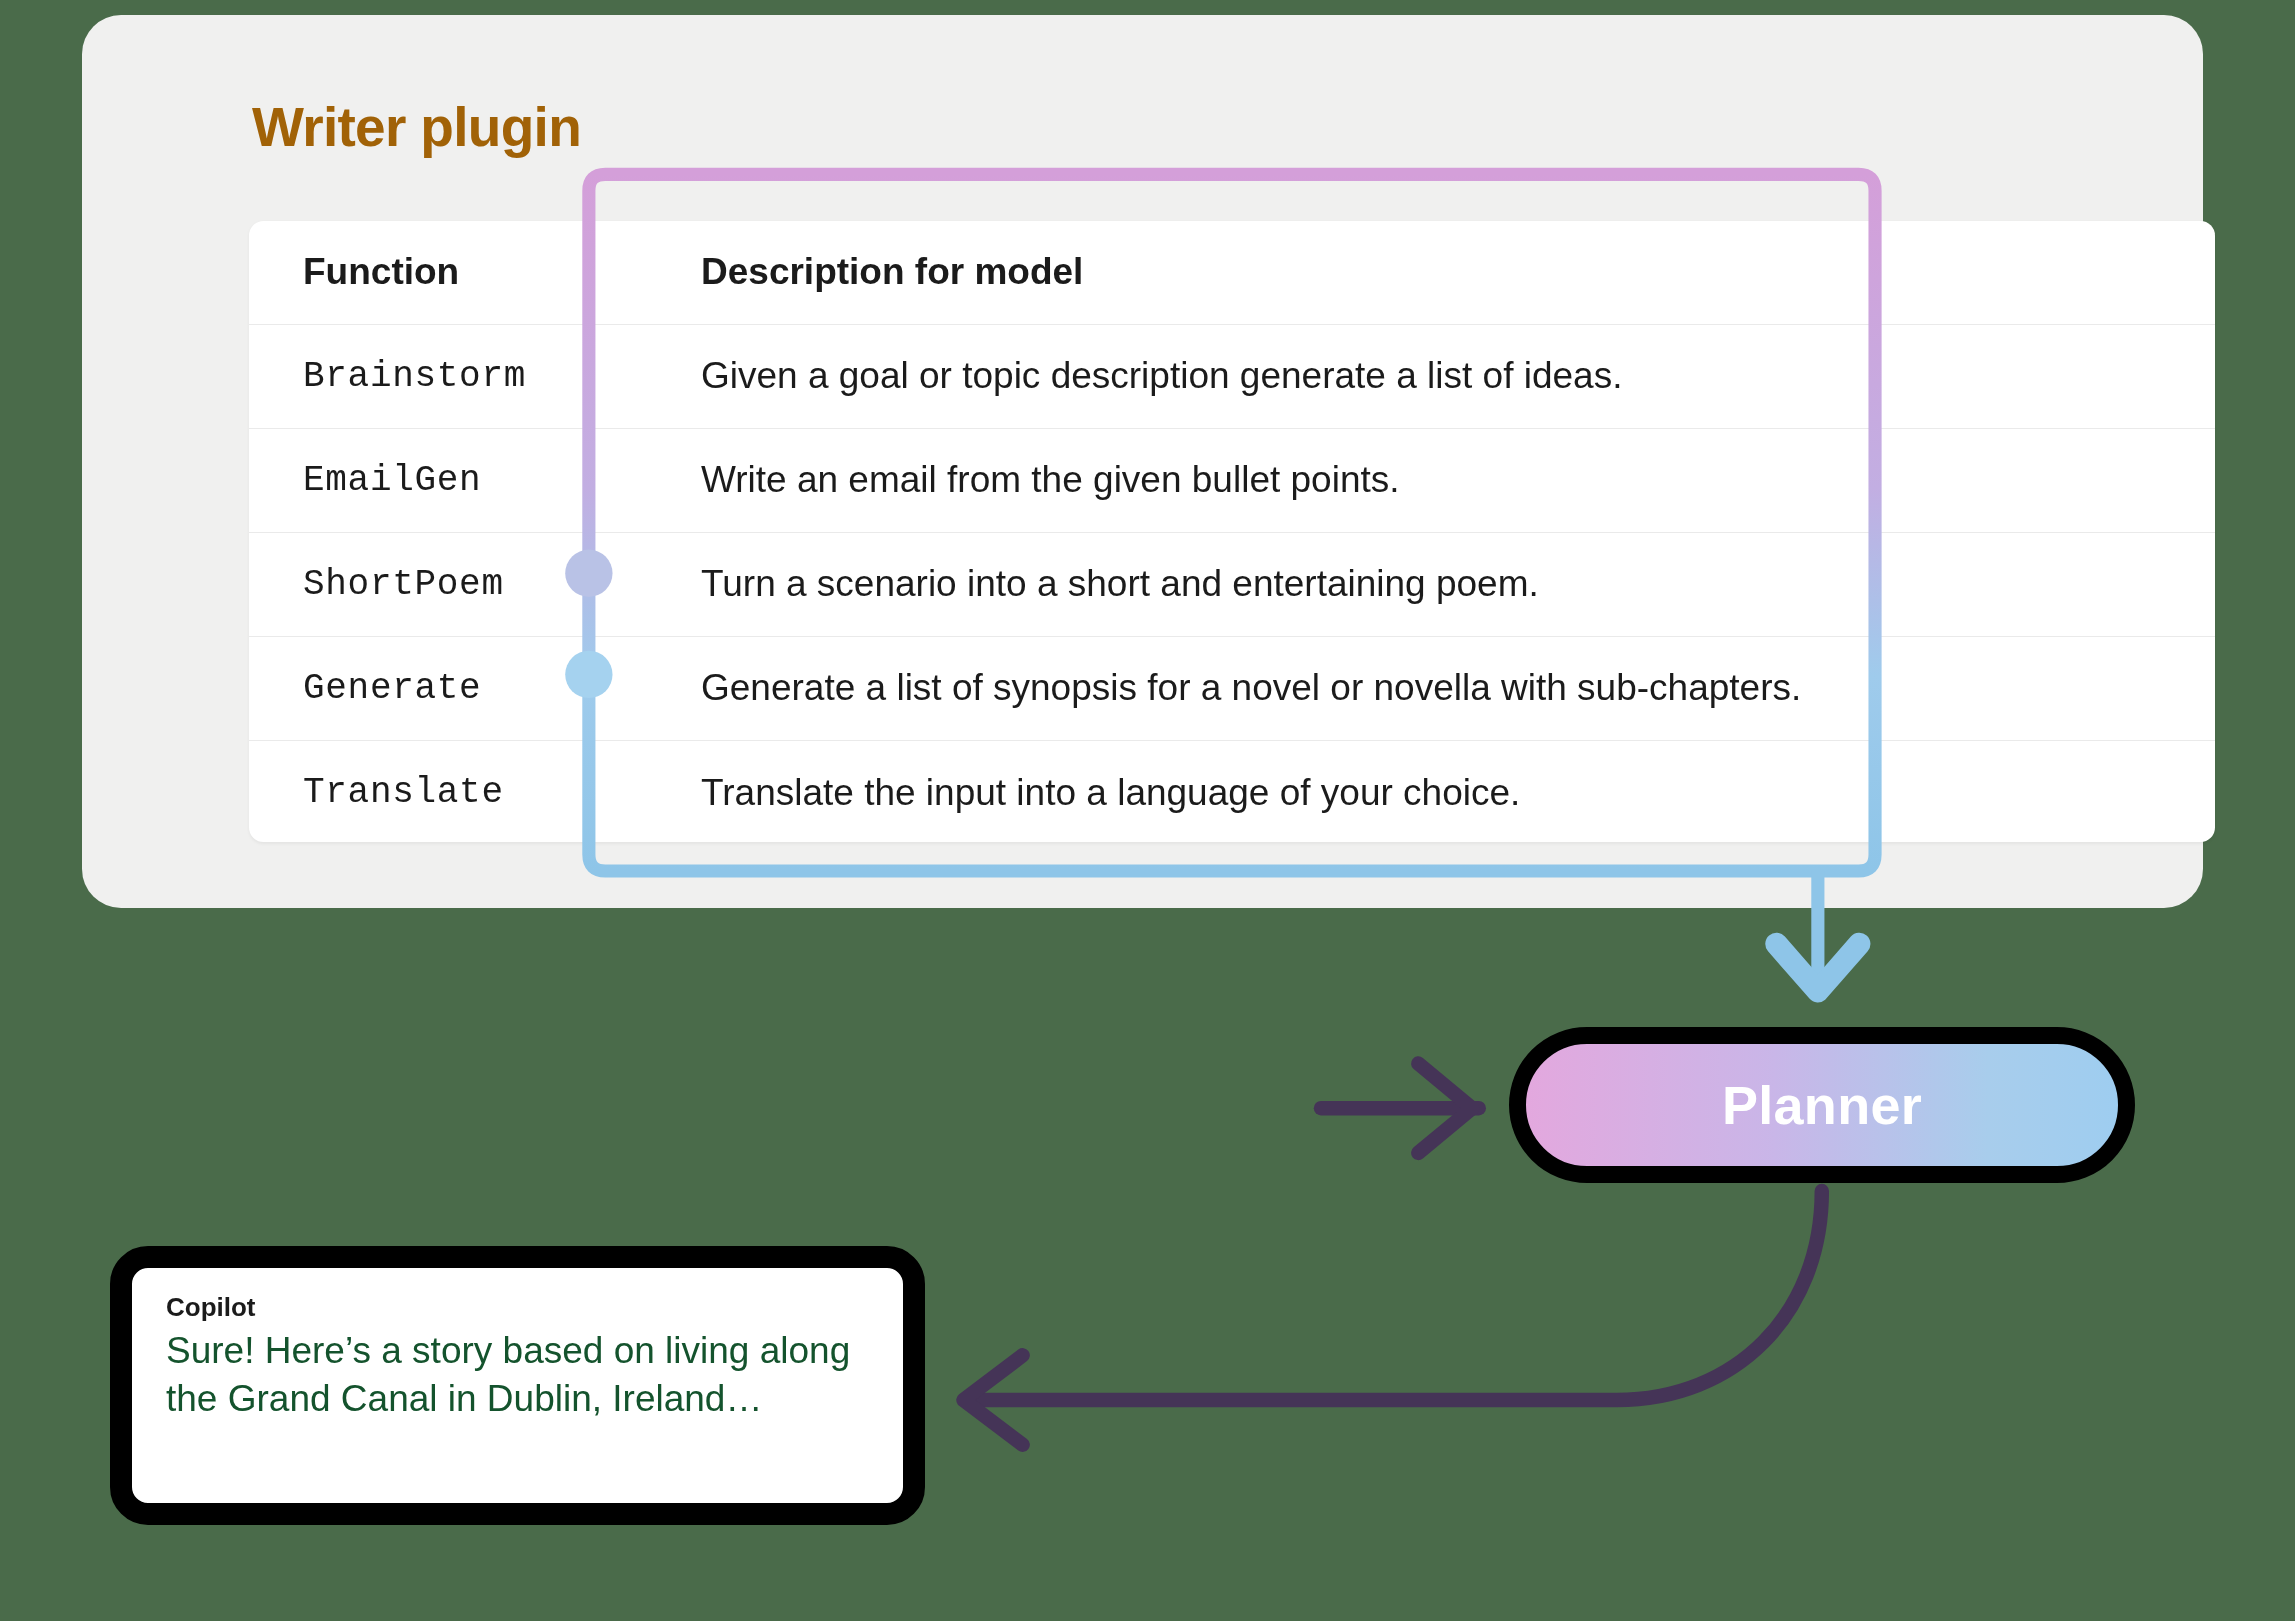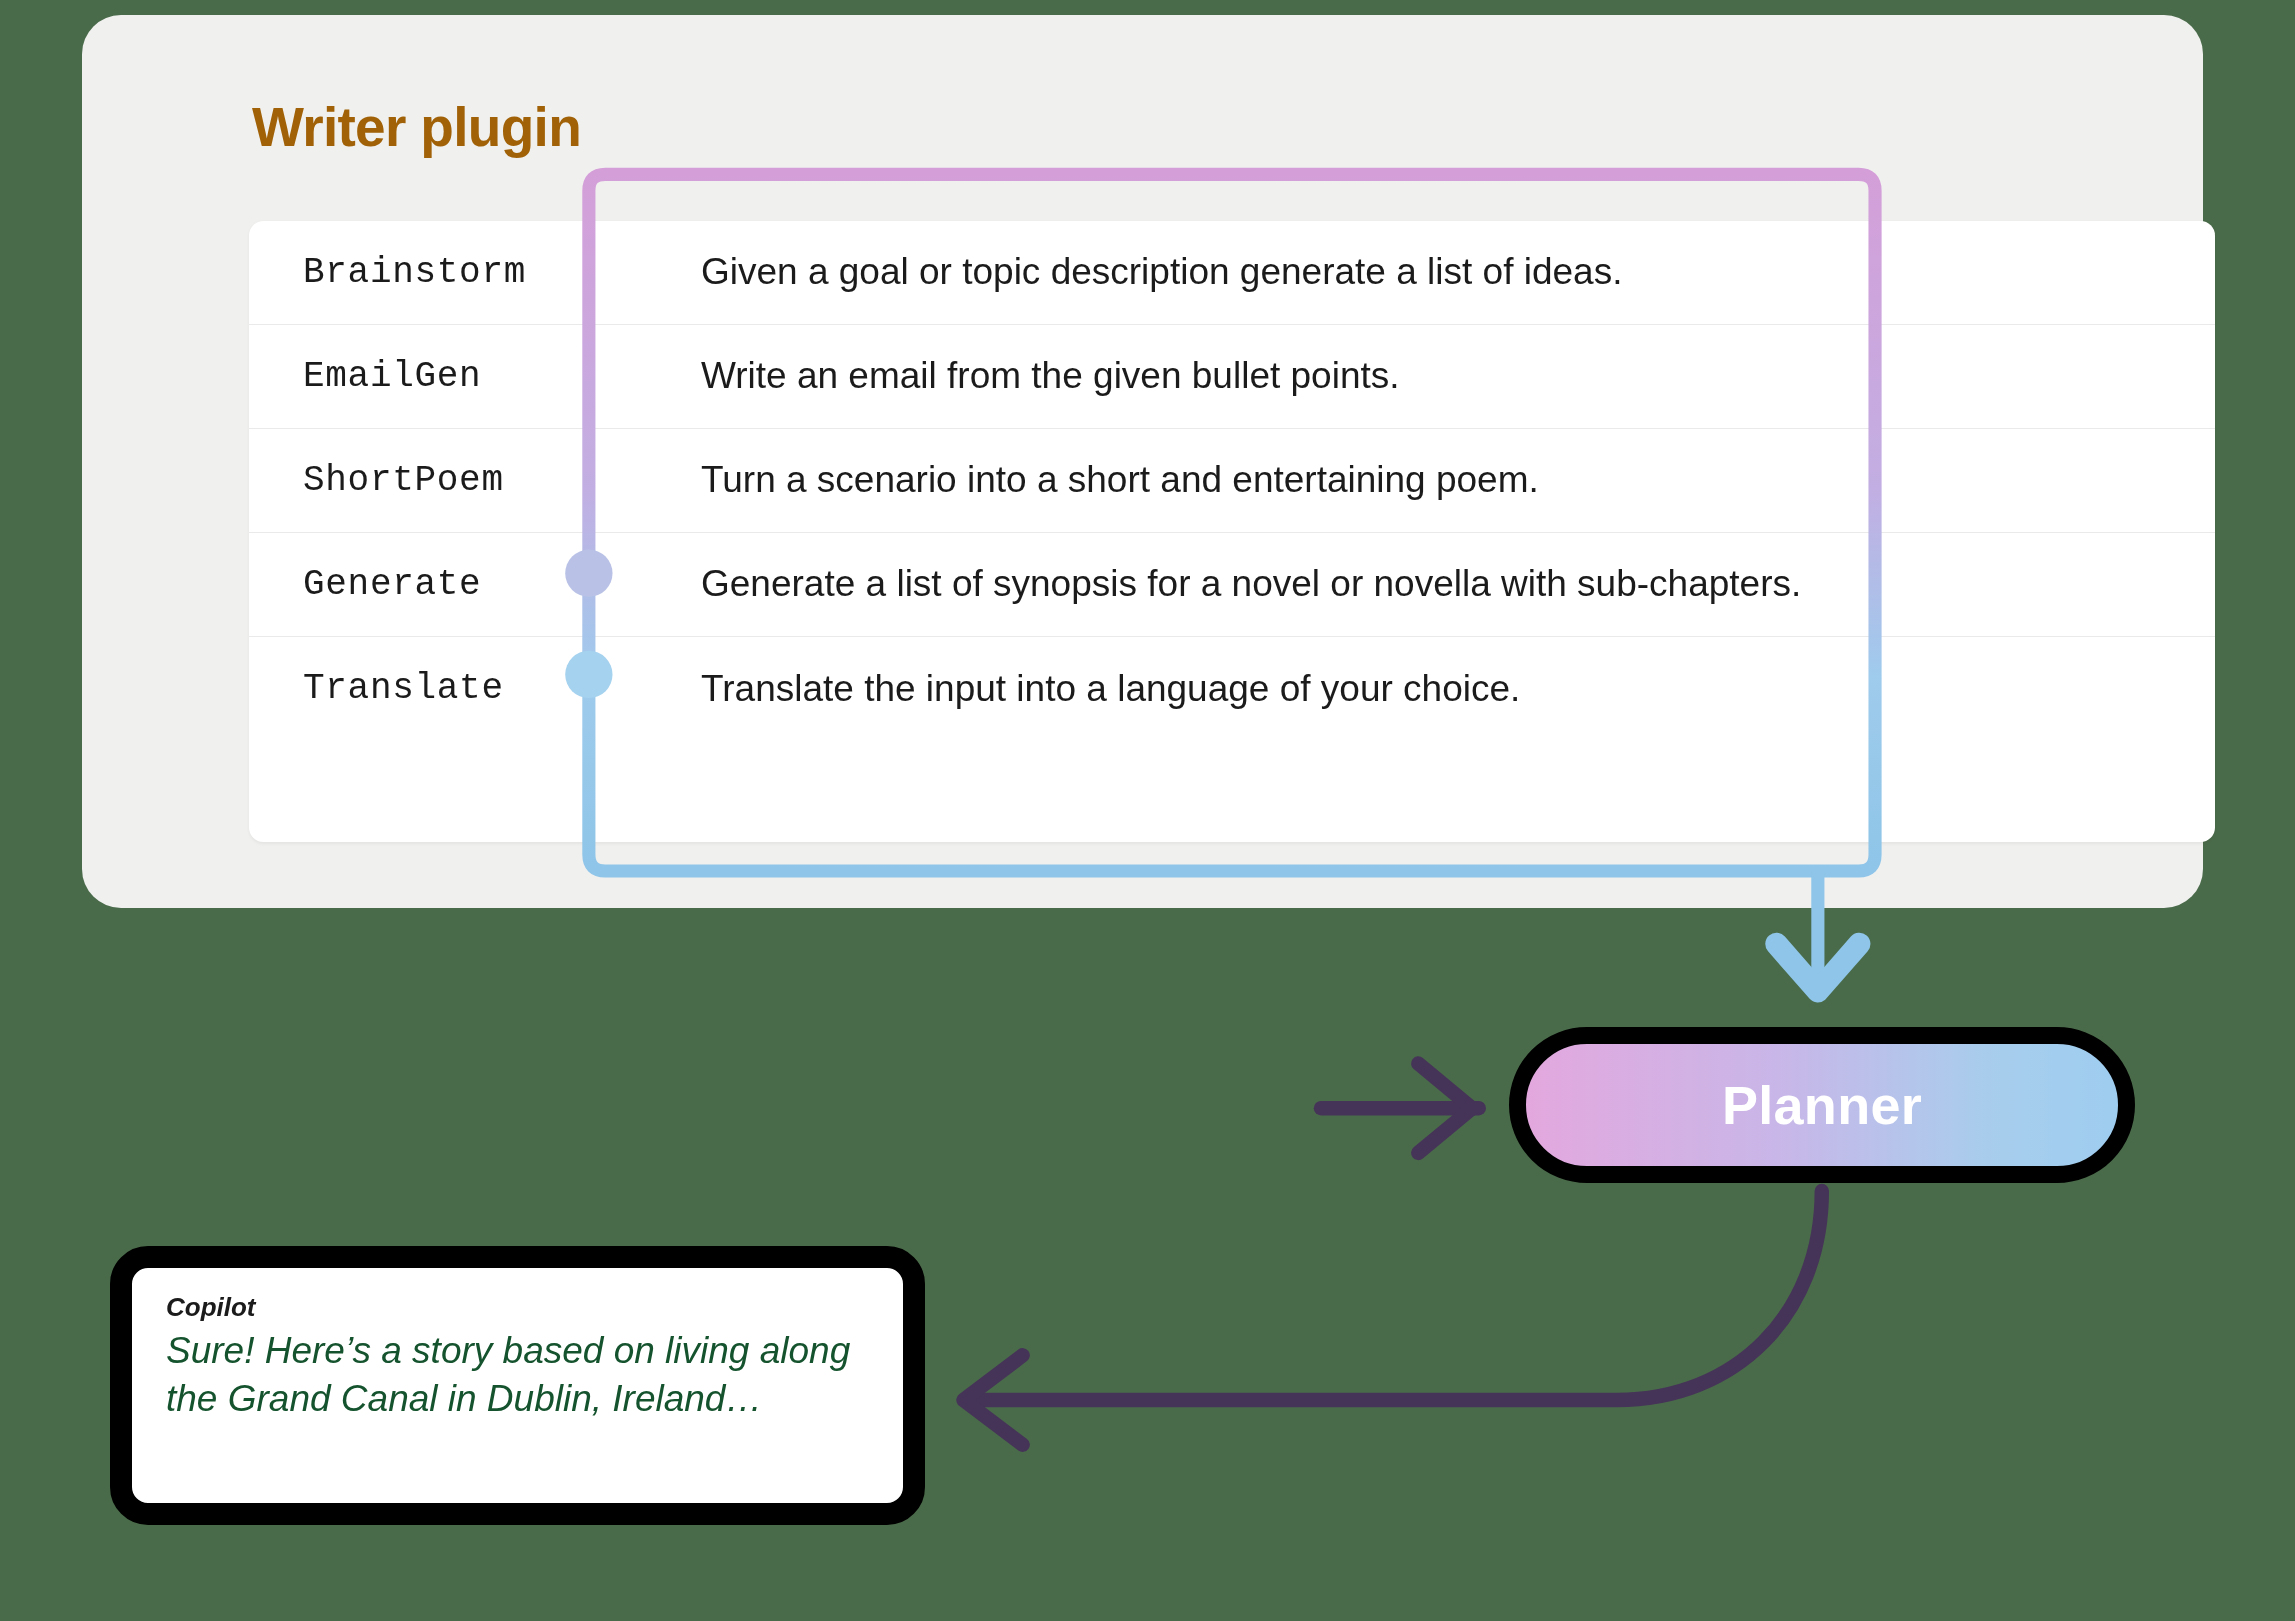--- a/index.html
+++ b/index.html
@@ -71,39 +71,43 @@
     background:linear-gradient(105deg,#dcebf7 0%,#e2e5f6 48%,#eee1f2 100%);
     padding:29px 34px 0 37px;
   }
   .user-text{
     font-size:37px;line-height:1.32;color:#3d2f4f;
   }
 
   .copilot-bubble{
     position:absolute;left:110px;top:1246px;width:815px;height:279px;
     border-radius:38px;border:22.4px solid #000000;box-sizing:border-box;
-    background:#ffffff;padding:24px 30px 0 34px;font-style:italic;
+    background:#ffffff;padding:24px 30px 0 34px;
   }
   .copilot-name{
     font-size:26px;font-weight:bold;color:#1b1b1b;margin-bottom:4px;
   }
   .copilot-text{
     font-size:37px;line-height:1.3;color:#14532d;
   }
 </style>
 </head>
 <body>
 
 <div id="stage">
 
   <div class="plugin-card">
     <div class="plugin-title">Writer plugin</div>
 
     <div class="fn-table">
 
+      <div class="fn-row fn-head">
+        <div class="col-fn">Function</div>
+        <div class="col-desc">Description for model</div>
+      </div>
 
       <div class="fn-row">
         <div class="col-fn">Brainstorm</div>
         <div class="col-desc">Given a goal or topic description generate a list of ideas.</div>
       </div>
 
       <div class="fn-row">
         <div class="col-fn">EmailGen</div>
         <div class="col-desc">Write an email from the given bullet points.</div>
       </div>

